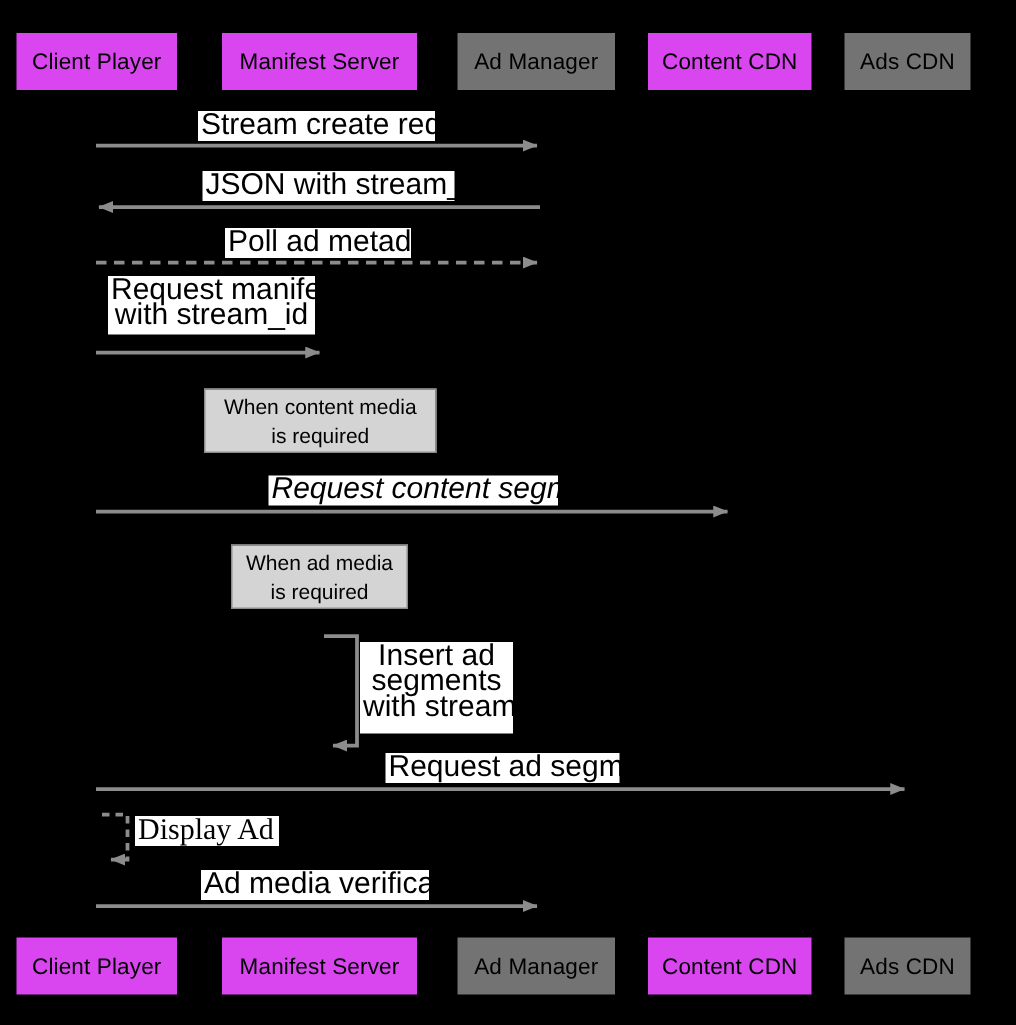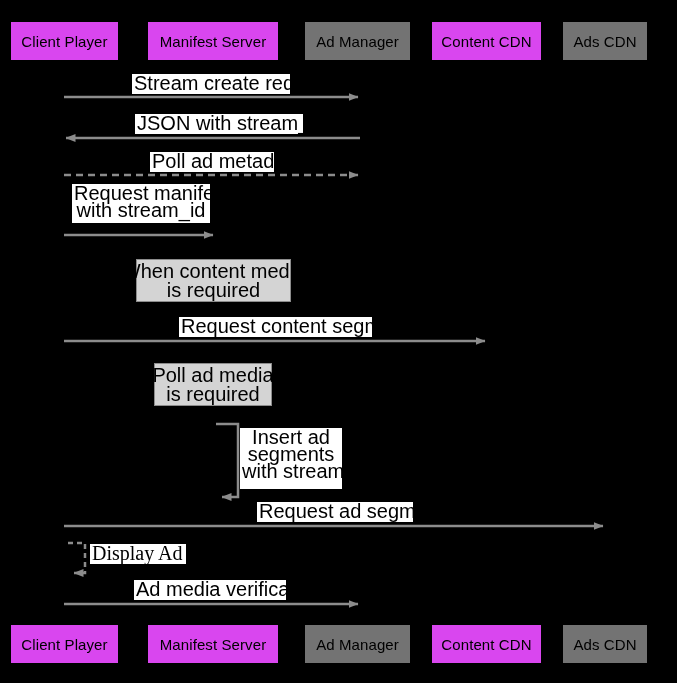--- a/index.html
+++ b/index.html
@@ -51,21 +51,21 @@
   .msg-label.center { text-align: center; }
   .msg-label.left   { text-align: center; font-family: Liberation Serif, serif; }
 
   
   .note-box {
     position: absolute;
     background: #d4d4d4;
     border: 1px solid #8c8c8c;
     box-sizing: border-box;
     color: #000000;
-    font-size: 20px;
+    font-size: 14px;
     line-height: 19px;
     text-align: center;
     display: flex;
     flex-direction: column;
     align-items: center;
     justify-content: center;
     white-space: pre;
   }
 
   
@@ -130,39 +130,39 @@
 
   <div class="msg-label center" style="left:132px; top:74px; width:158px; height:20px;">Stream create request</div>
 
   <div class="msg-label center" style="left:135px; top:114px; width:168px; height:20px;">JSON with stream_id</div>
 
   <div class="msg-label center" style="left:150px; top:152px; width:124px; height:20px;">Poll ad metadata</div>
 
   <div class="msg-label center" style="left:72px; top:184px; width:138px; height:39px;">Request manifest
 with stream_id</div>
 
-  <div class="msg-label center" style="left:179px; top:317px; width:193px; height:20px;">Request content segments</div>
+  <div class="msg-label center" style="left:179px; top:317px; width:193px; height:20px;font-style:italic;">Request content segments</div>
 
   <div class="msg-label center" style="left:257px; top:502px; width:156px; height:20px;">Request ad segments</div>
 
   <div class="msg-label center" style="left:134px; top:580px; width:152px; height:20px;">Ad media verification</div>
 
   <div class="msg-label center" style="left:240px; top:428px; width:102px; height:61px;">Insert ad
 segments
 with stream_id</div>
 
   <div class="msg-label left" style="left:90px; top:544px; width:96px; height:20px;">Display Ad UI</div>
 
   <div class="note-box" style="left:136px; top:259px; width:155px; height:43px;">
     <span>When content media</span>
     <span>is required</span>
   </div>
 
   <div class="note-box" style="left:154px; top:363px; width:118px; height:43px;">
-    <span>Poll ad media</span>
+    <span>When ad media</span>
     <span>is required</span>
   </div>
 
   <div class="participant green" style="left:11px; top:625px; width:107px; height:38px;">
     <span>Client Player</span>
   </div>
   <div class="participant green" style="left:148px; top:625px; width:130px; height:38px;">
     <span>Manifest Server</span>
   </div>
   <div class="participant blue" style="left:305px; top:625px; width:105px; height:38px;">

